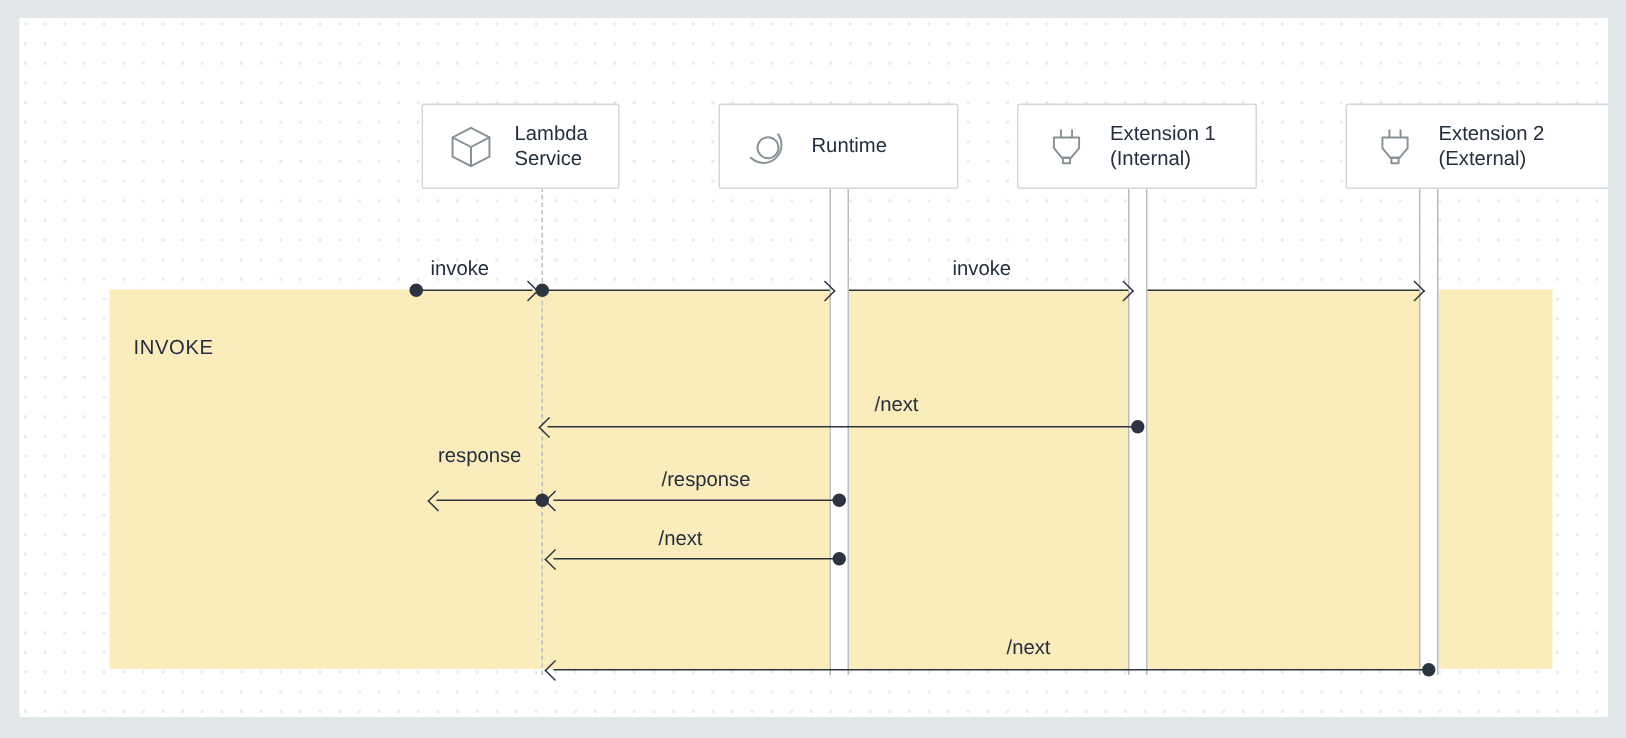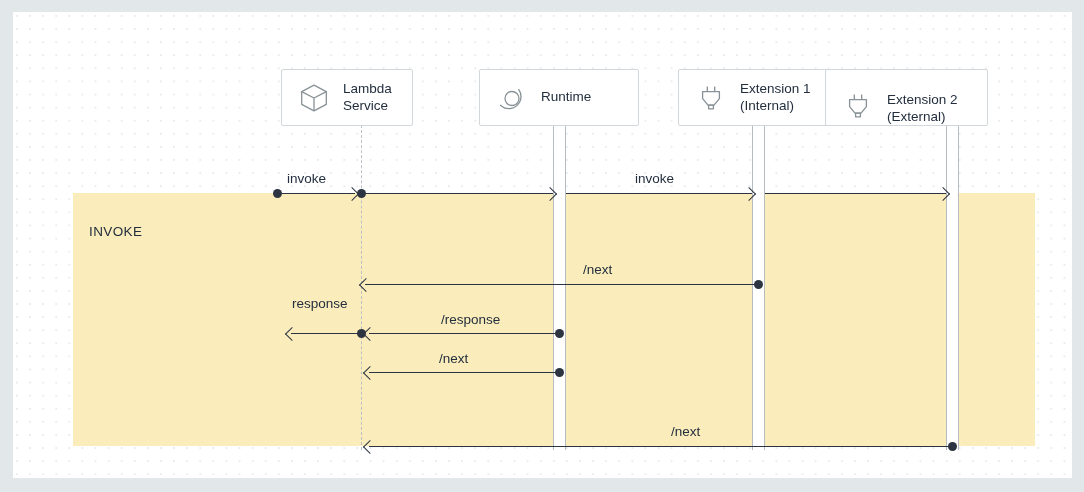--- a/index.html
+++ b/index.html
@@ -157,21 +157,21 @@
       <svg width="32" height="32" viewBox="0 0 32 32" fill="none" stroke="currentColor" stroke-width="1.3" stroke-linejoin="round">
         <path d="M12.3 4.4v5.2M19.7 4.4v5.2"></path>
         <path d="M7.6 9.6h16.8v7.1L19 23.2h-6l-5.4-6.5z"></path>
         <rect x="13.6" y="23.2" width="4.8" height="3.6"></rect>
       </svg>
     </span>
     <span class="p-label">Extension 1
 (Internal)</span>
   </div>
 
-  <div class="participant" style="left:812px; top:57px; width:163px; height:57px;align-items:flex-end;">
+  <div class="participant" style="left:884px; top:57px; width:186px; height:57px;">
     <span class="p-icon">
       <svg width="32" height="32" viewBox="0 0 32 32" fill="none" stroke="currentColor" stroke-width="1.3" stroke-linejoin="round">
         <path d="M12.3 4.4v5.2M19.7 4.4v5.2"></path>
         <path d="M7.6 9.6h16.8v7.1L19 23.2h-6l-5.4-6.5z"></path>
         <rect x="13.6" y="23.2" width="4.8" height="3.6"></rect>
       </svg>
     </span>
     <span class="p-label">Extension 2
 (External)</span>
   </div>

